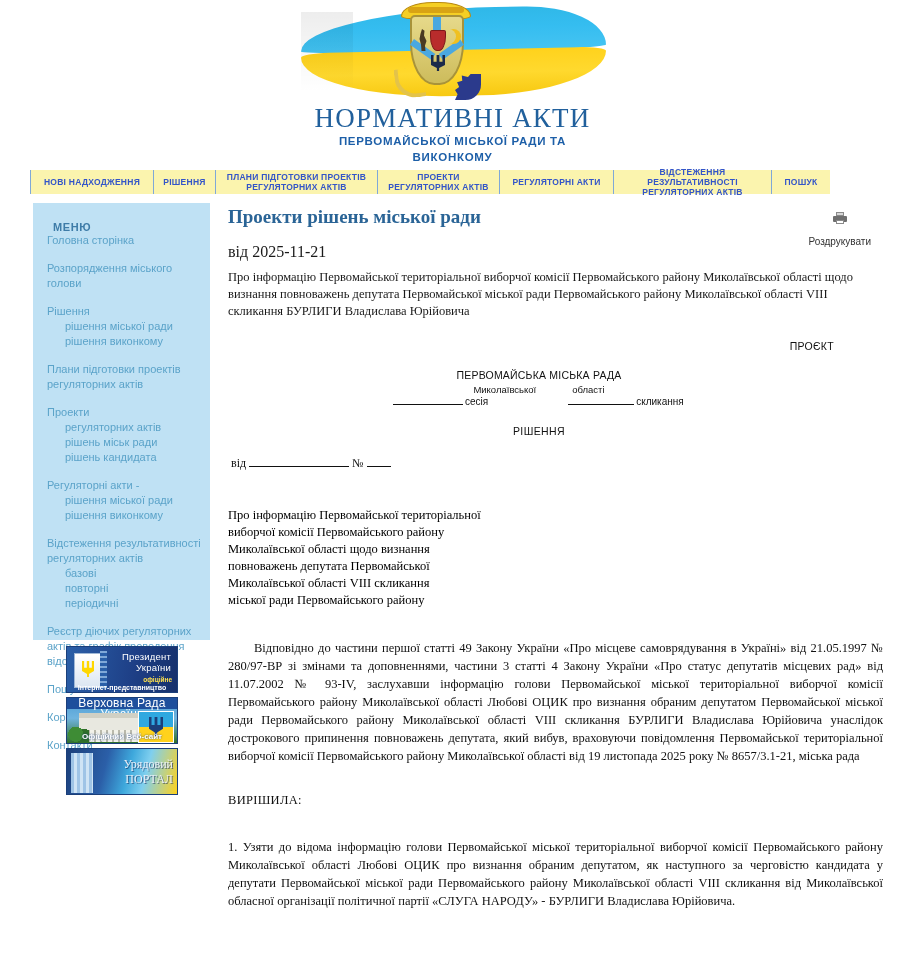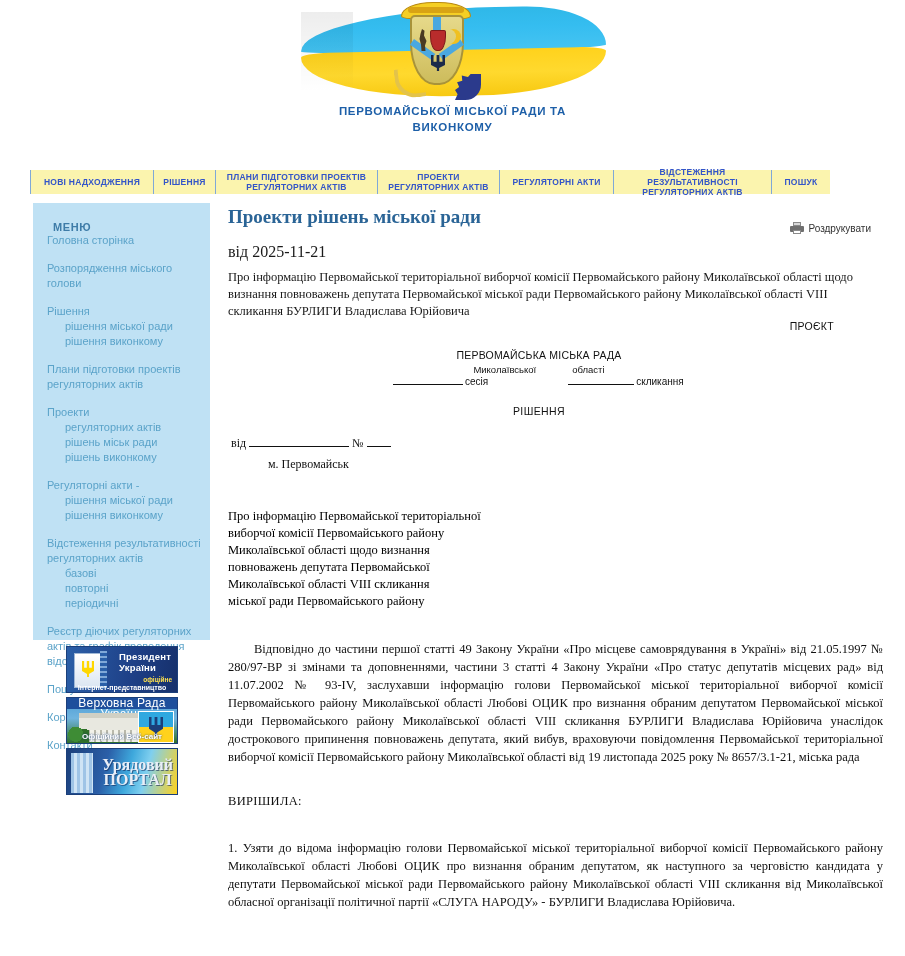--- a/index.html
+++ b/index.html
@@ -241,22 +241,22 @@
   .banner-1 .doc::after {
     content:""; position:absolute; left:7px; top:7px; width:12px; height:16px;
     background:#ffd700;
     clip-path: polygon(0 0,18% 0,18% 42%,40% 42%,40% 0,60% 0,60% 42%,82% 42%,82% 0,100% 0,100% 62%,58% 82%,58% 100%,42% 100%,42% 82%,0 62%);
   }
   .banner-1 .strip {
     position:absolute; left:33px; top:4px; width:7px; height:38px;
     background: repeating-linear-gradient(180deg,#7fa8d8 0 2px,#2a5fa8 2px 5px);
   }
   .banner-1 .t1 {
-    position:absolute; right:6px; top:4px; color:#fff; font-size:9.5px; font-weight:bold;
-    text-align:left; line-height:11px; letter-spacing:.2px;
+    position:absolute; right:6px; top:4px; color:#fff; font-size:9.5px; font-weight:normal;
+    text-align:right; line-height:11px; letter-spacing:.2px;
   }
   .banner-1 .t2 {
     position:absolute; right:5px; bottom:8px; color:#ffe14d; font-size:6.5px; font-weight:bold; text-align:right; line-height:8px;
   }
   .banner-1 .t3 {
     position:absolute; left:2px; bottom:1px; right:2px; color:#fff; font-size:7px; font-weight:bold; text-align:center;
   }
   .banner-2 { background: linear-gradient(180deg,#4b9bd4 0%, #6fb4df 45%, #2f6f2a 100%); }
   .banner-2 .b2top {
     position:absolute; left:0; top:0; right:0; height:11px;
@@ -292,23 +292,23 @@
     color:#fff; font-size:8px; font-weight:bold; text-align:center;
     text-shadow: 0 0 2px #1b3f7a;
   }
   .banner-3 { background: linear-gradient(105deg,#1b3f7a 0%, #2b5fa8 35%, #3ea8dc 55%, #7fcfef 70%, #ffd21c 100%); }
   .banner-3 .col {
     position:absolute; left:4px; top:4px; width:22px; height:40px;
     background: repeating-linear-gradient(90deg,#9fc4e6 0 3px,#cfe4f5 3px 6px);
   }
   .banner-3 .t {
     position:absolute; right:4px; top:8px;
-    color:#e9eef7; font-size:16px; font-weight:bold;
+    color:#e9eef7; font-size:12px; font-weight:normal;
     font-family:"Liberation Serif", serif;
-    text-align:center; line-height:15px;
+    text-align:right; line-height:15px;
     text-shadow: 1px 1px 0 rgba(20,40,90,.6);
   }
 
   
   .content {
     position: absolute;
     left: 228px;
     top: 205px;
     width: 660px;
   }
@@ -318,25 +318,26 @@
     font-weight: bold;
     color: #2a6496;
     display: inline-block;
     cursor: pointer;
     margin: 0;
     line-height: 24px;
   }
   .print-link {
     position: absolute;
     right: 17px;
-    top: 17px;
+    top: 7px;
     display: flex;
     align-items: center;
-    gap: 4px;
+    gap: 12px;
     cursor: pointer;
+    flex-direction: column;
   }
   .printer-icon {
     width: 14px; height: 12px; position: relative; display: inline-block;
   }
   .printer-icon .body {
     position:absolute; left:0; bottom:2px; width:14px; height:6px;
     background:#6f6f6f; border-radius:1px;
   }
   .printer-icon .top {
     position:absolute; left:3px; top:0; width:8px; height:4px;
@@ -366,20 +367,21 @@
     margin-top: 8px;
     width: 655px;
   }
 
   .proekt-label {
     font-family: "Liberation Sans", sans-serif;
     font-size: 10.5px;
     color: #111;
     text-align: right;
     padding-right: 54px;
+    margin-top: 20px;
     letter-spacing: .3px;
   }
   .rada-head {
     font-family: "Liberation Sans", sans-serif;
     font-size: 10.5px;
     color: #111;
     text-align: center;
     margin-top: 17px;
     letter-spacing: .2px;
     padding-right: 38px;
@@ -483,20 +485,21 @@
       <div class="cossack"></div>
       <div class="moon"></div>
       <div class="inner-shield"></div>
       <div class="tryzub"></div>
     </div>
     <div class="wheat"></div>
     <div class="gear"></div>
   </div>
 
   <div class="title-block">
+    <div class="site-title">НОРМАТИВНІ АКТИ</div>
     <div class="site-subtitle">ПЕРВОМАЙСЬКОЇ МІСЬКОЇ РАДИ ТА</div>
     <div class="site-subtitle">ВИКОНКОМУ</div>
   </div>
 </div>
 
 <div class="topnav">
   <a class="nav-item w1">НОВІ НАДХОДЖЕННЯ</a>
   <a class="nav-item w2">РІШЕННЯ</a>
   <a class="nav-item w3">ПЛАНИ ПІДГОТОВКИ ПРОЕКТІВ РЕГУЛЯТОРНИХ АКТІВ</a>
   <a class="nav-item w4">ПРОЕКТИ РЕГУЛЯТОРНИХ АКТІВ</a>
@@ -527,21 +530,21 @@
 
     <div class="menu-entry">
       <a class="menu-link">Плани підготовки проектів регуляторних актів</a>
     </div>
 
     <div class="menu-entry">
       <a class="menu-link">Проекти</a>
       <div class="menu-sub-list">
         <a class="menu-link sub">регуляторних актів</a>
         <a class="menu-link sub">рішень міськ ради</a>
-        <a class="menu-link sub">рішень виконкому</a>
+        <a class="menu-link sub">рішень кандидата</a>
       </div>
     </div>
 
     <div class="menu-entry">
       <a class="menu-link">Регуляторні акти -</a>
       <div class="menu-sub-list">
         <a class="menu-link sub">рішення міської ради</a>
         <a class="menu-link sub">рішення виконкому</a>
       </div>
     </div>
@@ -632,21 +635,20 @@
   <div class="session-line">
     <span class="ul"></span><span>сесія</span><span class="ul2"></span><span>скликання</span>
   </div>
 
   <div class="rishennya-word">РІШЕННЯ</div>
 
   <div class="vid-line">
     <span>від</span><span class="ul"></span><span>№</span><span class="ul-s"></span>
   </div>
 
-  <div class="city-line">м. Первомайськ</div>
 
   <div class="subject-block">
     <div>Про інформацію Первомайської територіальної</div>
     <div>виборчої комісії Первомайського району</div>
     <div>Миколаївської області щодо визнання</div>
     <div>повноважень депутата Первомайської</div>
     <div>Миколаївської області VIII скликання</div>
     <div>міської ради Первомайського району</div>
   </div>
 

